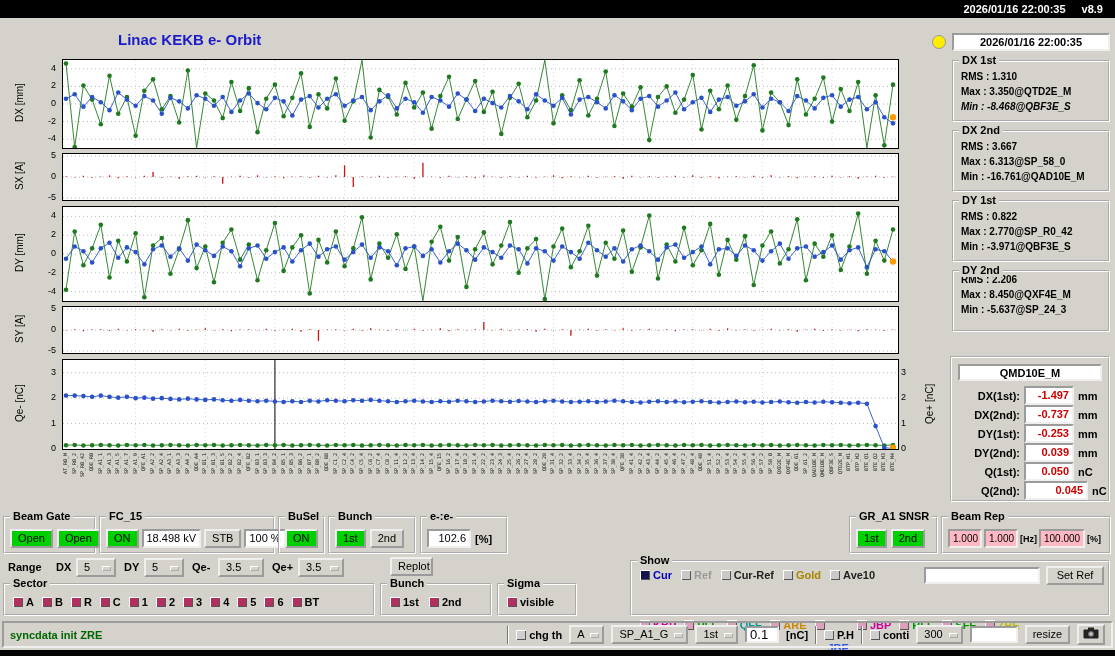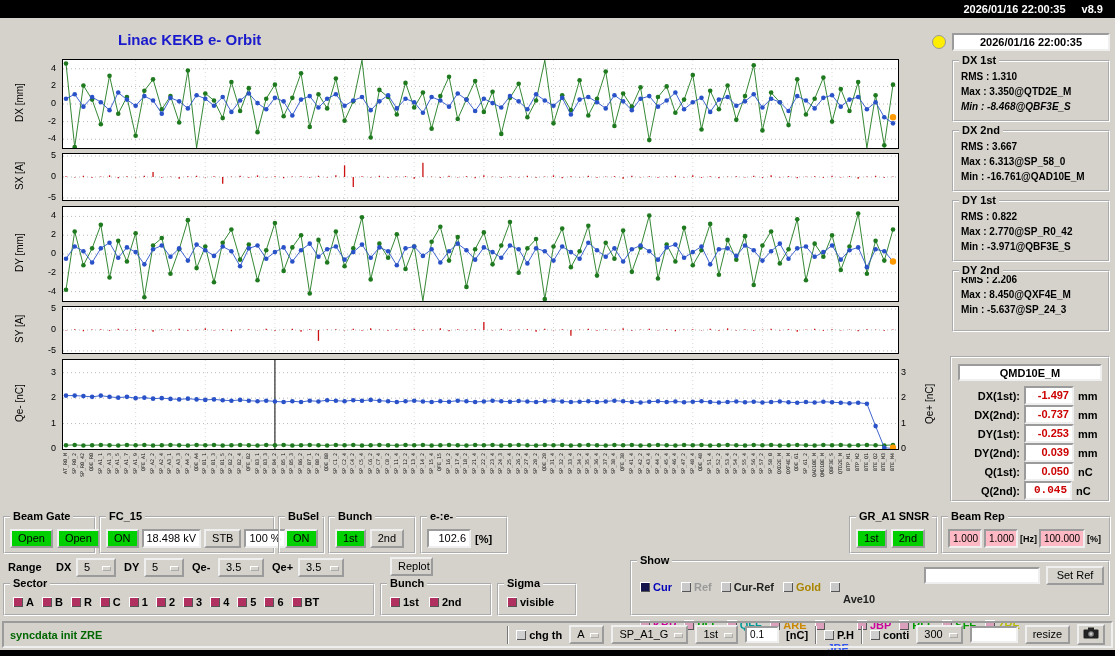--- a/index.html
+++ b/index.html
@@ -27,21 +27,21 @@
 .dd{position:relative;border:2px outset #efefef;background:#d4d2cb;font-size:11px;line-height:13px;padding:1px 18px 1px 6px;white-space:nowrap;}
 .dd .ddbar{position:absolute;right:3px;top:6px;width:9px;height:5px;border:1px outset #fff;background:#d4d2cb;}
 .cbitem{display:flex;align-items:center;gap:3px;font-size:11px;font-weight:bold;white-space:nowrap;}
 .cb{width:10px;height:10px;flex:0 0 10px;box-shadow:inset 1px 1px 0 #fff, inset -1px -1px 0 #555;}
 .cbrow{position:absolute;display:flex;align-items:center;}
 .sline{font-size:10px;font-weight:bold;line-height:15px;padding-left:7px;white-space:nowrap;}
 .statusbar{position:absolute;left:2px;right:2px;top:621px;height:27px;border:2px inset #efefef;display:flex;align-items:center;}
 .sb-msg{color:#006600;font-weight:bold;font-size:11px;margin-left:6px;white-space:nowrap;}
 .sb-right{margin-left:auto;display:flex;align-items:center;gap:7px;padding-right:6px;font-size:11px;}
 .vsep{width:2px;height:18px;border-left:1px solid #777;border-right:1px solid #fff;}
-input.tf{border:2px inset #efefef;background:#fff;font-size:10px;height:17px;padding:0 3px;font-family:inherit;}
+input.tf{border:2px inset #efefef;background:#fff;font-size:13px;height:17px;padding:0 3px;font-family:inherit;}
 .mrow{position:absolute;display:flex;align-items:center;gap:4px;font-size:11px;font-weight:bold;}
 .mlabel{width:64px;text-align:right;}
 .munit{font-weight:bold;}
 .ind{position:absolute;width:14px;height:14px;border-radius:50%;background:#ffee00;border:1px solid #999;}
 .lbl{position:absolute;font-size:11px;font-weight:bold;white-space:nowrap;}
 </style>
 </head>
 <body>
 
 <div class="window">
@@ -1121,21 +1121,21 @@
           <span class="field red" style="width: 50px;">0.039</span>
           <span class="munit">mm</span>
         </div>
         <div class="mrow" style="left: 4px; top: 104px;">
           <span class="mlabel">Q(1st):</span>
           <span class="field red" style="width: 50px;">0.050</span>
           <span class="munit">nC</span>
         </div>
         <div class="mrow" style="left: 4px; top: 123px;">
           <span class="mlabel">Q(2nd):</span>
-          <span class="field red" style="width: 48px; font-family: Liberation Mono, monospace;">0.045</span>
+          <span class="field red" style="width: 64px;">0.045</span>
           <span class="munit">nC</span>
         </div>
       </div>
   </div>
 
   <div class="group" style="left:3px;top:516px;width:93px;height:38px;">
     <span class="glabel">Beam Gate</span>
     <div class="grow">
       <span class="btn green">Open</span>
       <span class="btn green">Open</span>
@@ -1293,21 +1293,21 @@
         <span class="cbitem">
           <span class="cb" style="background: rgb(201, 201, 201);"></span>
           <span style="color: rgb(34, 34, 34);">Cur-Ref</span>
         </span>
         <span class="cbitem">
           <span class="cb" style="background: rgb(201, 201, 201);"></span>
           <span style="color: rgb(169, 132, 0);">Gold</span>
         </span>
         <span class="cbitem">
           <span class="cb" style="background: rgb(201, 201, 201);"></span>
-          <span style="color: rgb(34, 34, 34); margin-top: 24px;">Ave10</span>
+          <span style="color: rgb(34, 34, 34);">Ave10</span>
         </span>
       </div>
     <input class="tf" type="text" style="position: absolute; left: 292px; top: 5px; width: 116px;" value="">
     <span class="btn" style="position:absolute;left:414px;top:4px;width:58px;">Set Ref</span>
     <div class="cbrow" style="left:8px;top:33px;gap:8px;" id="show-row2">
         <span class="cbitem">
           <span class="cb" style="background: rgb(219, 160, 187);"></span>
           <span style="color: rgb(204, 0, 153);">KBP</span>
         </span>
         <span class="cbitem">

